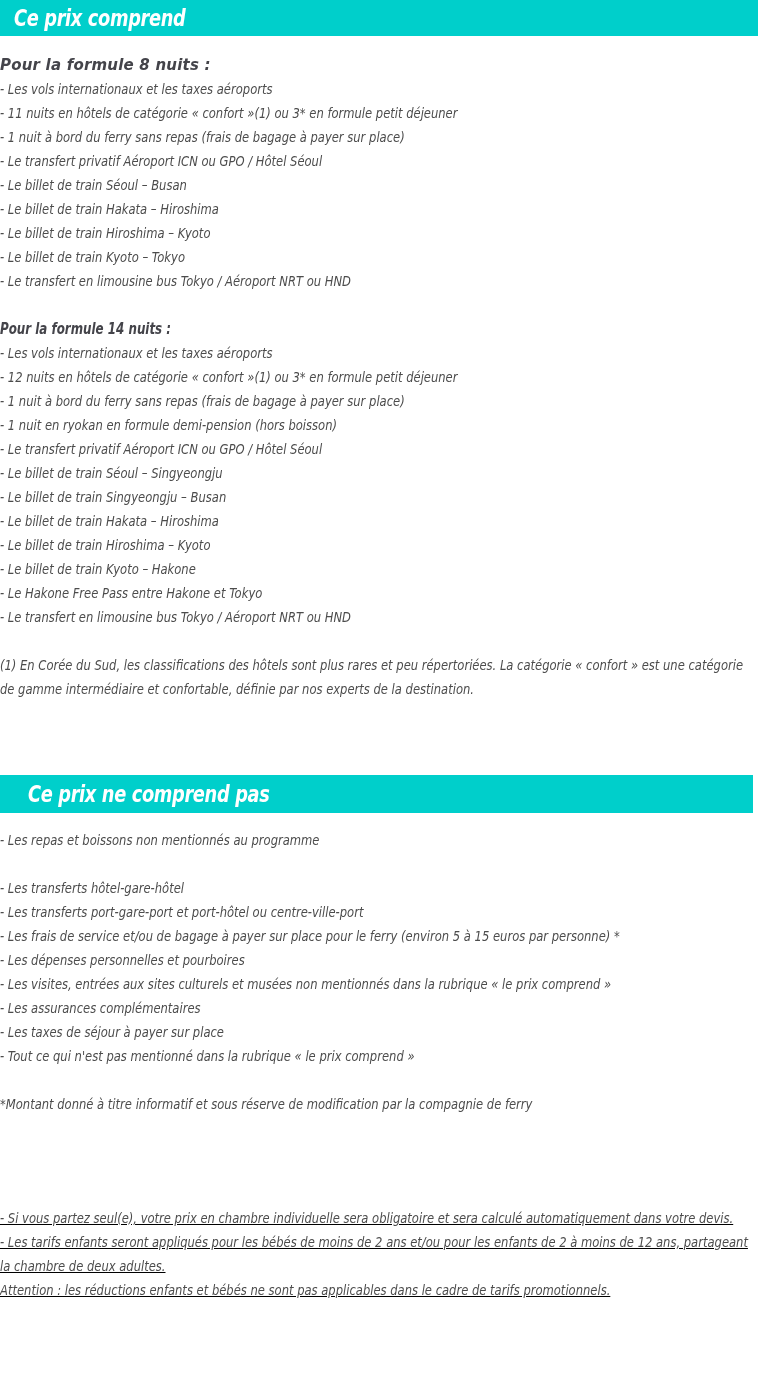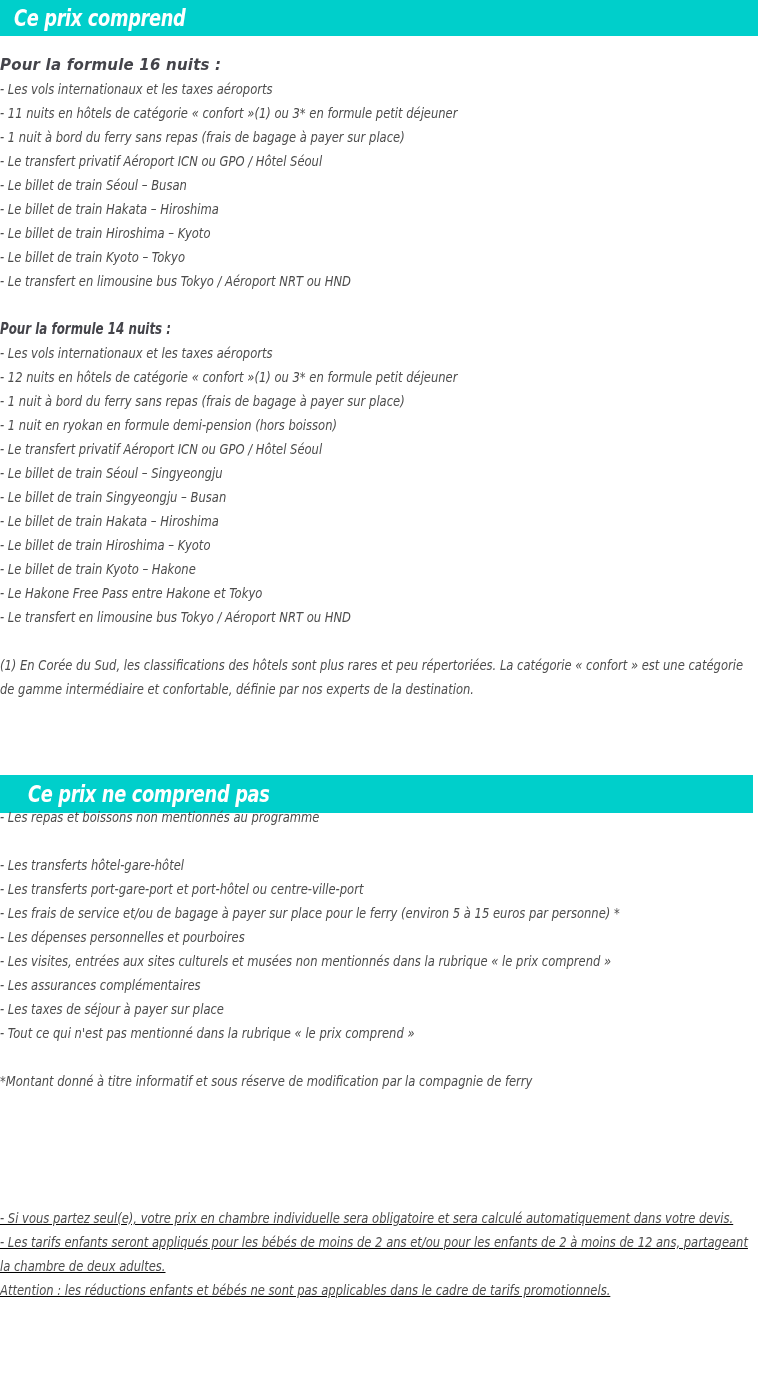--- a/index.html
+++ b/index.html
@@ -117,35 +117,35 @@
     transform: scaleX(0.88);
     transform-origin: left center;
   }
 
   .spacer-line {
     height: 24px;
   }
 
   
   #block-inclus   { top: 53px; }
-  #block-non-inclus { top: 805px; }
+  #block-non-inclus { top: 828px; }
   #block-a-savoir  { top: 1206px; text-decoration: underline; }
 </style>
 </head>
 <body>
 
 <div class="page">
 
   <div class="banner" id="banner-inclus">
     <span class="banner-title">Ce prix comprend</span>
   </div>
 
   <div class="body-block" id="block-inclus">
 
-    <div class="sub-heading-wide">Pour la formule 16 nuits :</div>
+    <div class="sub-heading-wide">Pour la formule 8 nuits :</div>
 
     <div class="line">- Les vols internationaux et les taxes aéroports</div>
     <div class="line">- 11 nuits en hôtels de catégorie « confort »(1) ou 3* en formule petit déjeuner</div>
     <div class="line">- 1 nuit à bord du ferry sans repas (frais de bagage à payer sur place)</div>
     <div class="line">- Le transfert privatif Aéroport ICN ou GPO / Hôtel Séoul</div>
     <div class="line">- Le billet de train Séoul – Busan</div>
     <div class="line">- Le billet de train Hakata – Hiroshima</div>
     <div class="line">- Le billet de train Hiroshima – Kyoto</div>
     <div class="line">- Le billet de train Kyoto – Tokyo</div>
     <div class="line">- Le transfert en limousine bus Tokyo / Aéroport NRT ou HND</div>

